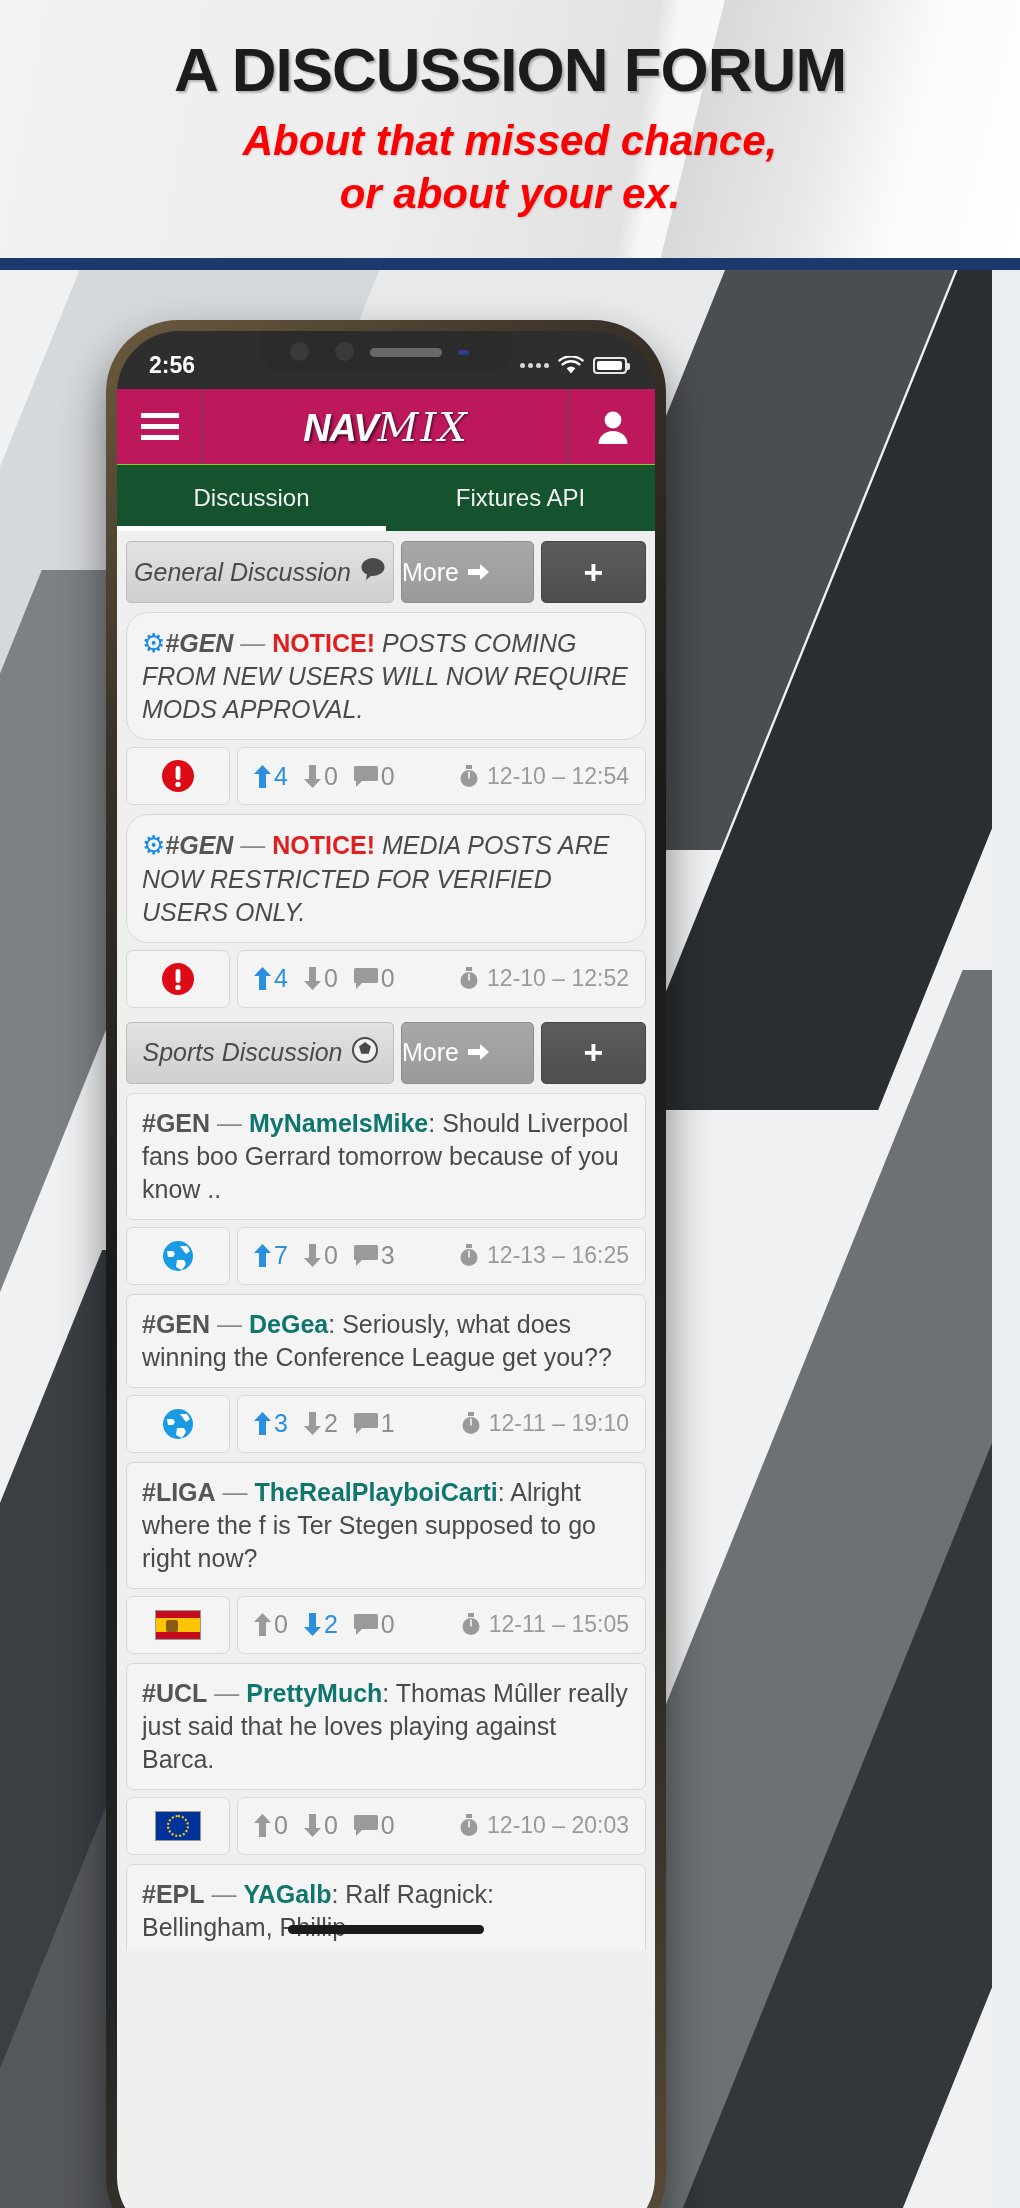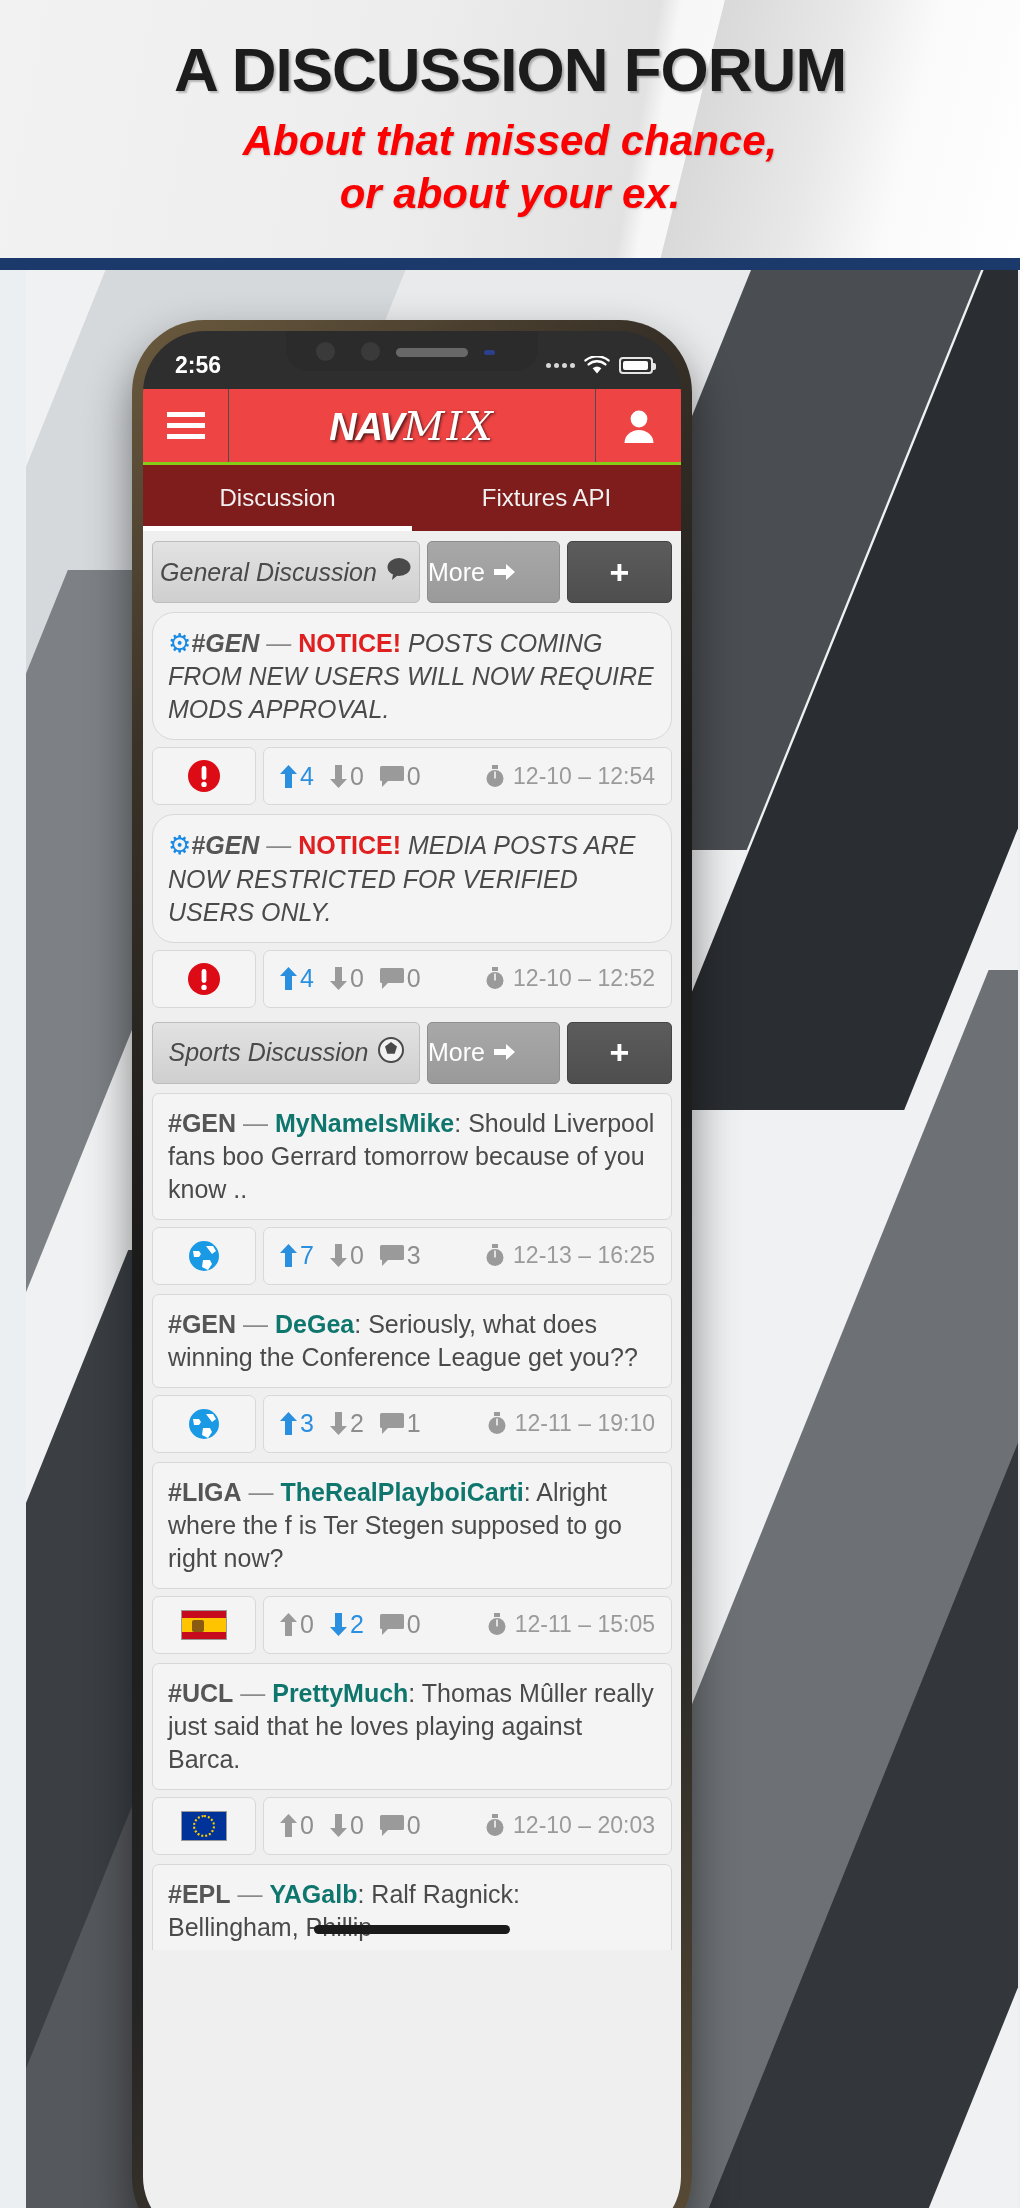--- a/index.html
+++ b/index.html
@@ -43,21 +43,21 @@
   
   .hero {
     position: absolute; left: 0; top: 258px; width: 1020px; height: 1950px;
     overflow: hidden; background: #eceff1;
   }
   .hero-blue-bar {
     position: absolute; left: 0; top: 0; width: 1020px; height: 12px;
     background: #1b3a6b;
   }
   .hero-frame {
-    position: absolute; left: 26px; top: 12px; width: 992px; height: 1938px;
+    position: absolute; left: 0; top: 12px; width: 992px; height: 1938px;
     background: #f0f1f2; overflow: hidden;
   }
   .sh { position: absolute; transform: skewX(-22deg); }
   .sh1 { left: -70px;  top: -40px;  width: 300px; height: 820px;  background: #d6d9dc; }
   .sh2 { left: -140px; top: 300px;  width: 250px; height: 900px;  background: #7d8185; }
   .sh3 { left: -120px; top: 980px;  width: 300px; height: 1100px; background: #3b3f44; }
   .sh4 { left: 60px;   top: 1200px; width: 180px; height: 900px;  background: #55585c; }
   .sh5 { left: 620px;  top: -60px;  width: 230px; height: 640px;  background: #4a4d51; }
   .sh6 { left: 800px;  top: -60px;  width: 260px; height: 900px;  background: #2a2d31; }
   .sh7 { left: 700px;  top: 700px;  width: 340px; height: 1300px; background: #6d7175; }
@@ -110,38 +110,38 @@
   .wifi { width: 26px; height: 19px; }
   .batt { width: 34px; height: 17px; border: 2px solid #e6e6e6; border-radius: 4px;
           position: relative; }
   .batt::after { content:""; position:absolute; right:-5px; top:4px; width:3px; height:7px;
                  background:#e6e6e6; border-radius:0 2px 2px 0; }
   .batt i { display:block; position:absolute; left:2px; top:2px; bottom:2px; right:3px;
             background:#fff; border-radius:2px; }
 
   
   .navbar {
-    position: relative; height: 76px; background: #ef4444;
-    display: flex; align-items: center; border-bottom: 3px solid #84cc16;
+    position: relative; height: 76px; background: #be185d;
+    display: flex; align-items: center; border-bottom: 1px solid #84cc16;
   }
   .nav-burger { width: 86px; display:flex; flex-direction:column; align-items:center;
                 justify-content:center; gap: 6px; border-right: 1px solid #4d4d4d;
                 height: 100%; cursor:pointer; }
   .nav-burger i { display:block; width:38px; height:5px; background:#fff; }
   .nav-logo { flex: 1; text-align: center; color: #fff; white-space: nowrap; }
   .nav-logo .l1 { font-size: 38px; font-weight: bold; font-style: italic;
                   letter-spacing: -1px; text-shadow: 2px 2px 3px rgba(0,0,0,.6); }
   .nav-logo .l2 { font-family: "DejaVu Serif", serif; font-style: italic;
                   font-size: 40px; letter-spacing: 2px;
                   text-shadow: 1px 1px 3px rgba(0,0,0,.7); }
   .nav-user { width: 86px; display:flex; align-items:center; justify-content:center;
               border-left: 1px solid #4d4d4d; height: 100%; cursor:pointer; }
 
   
-  .tabs { display: flex; background: #7f1d1d; height: 66px; text-align: center; }
+  .tabs { display: flex; background: #14532d; height: 66px; text-align: center; }
   .tab { flex: 1; display:flex; align-items:center; justify-content:center;
          color: #f1f1f1; font-size: 24px; position: relative; cursor: pointer; }
   .tab.active::after {
     content:""; position:absolute; left:0; right:0; bottom:0; height:5px; background:#fff;
   }
 
   
   .content { background: #efefef; height: 1710px; padding: 10px 9px 0 9px; overflow: hidden; }
 
   .section-bar { display:flex; gap: 7px; margin-bottom: 9px; }

